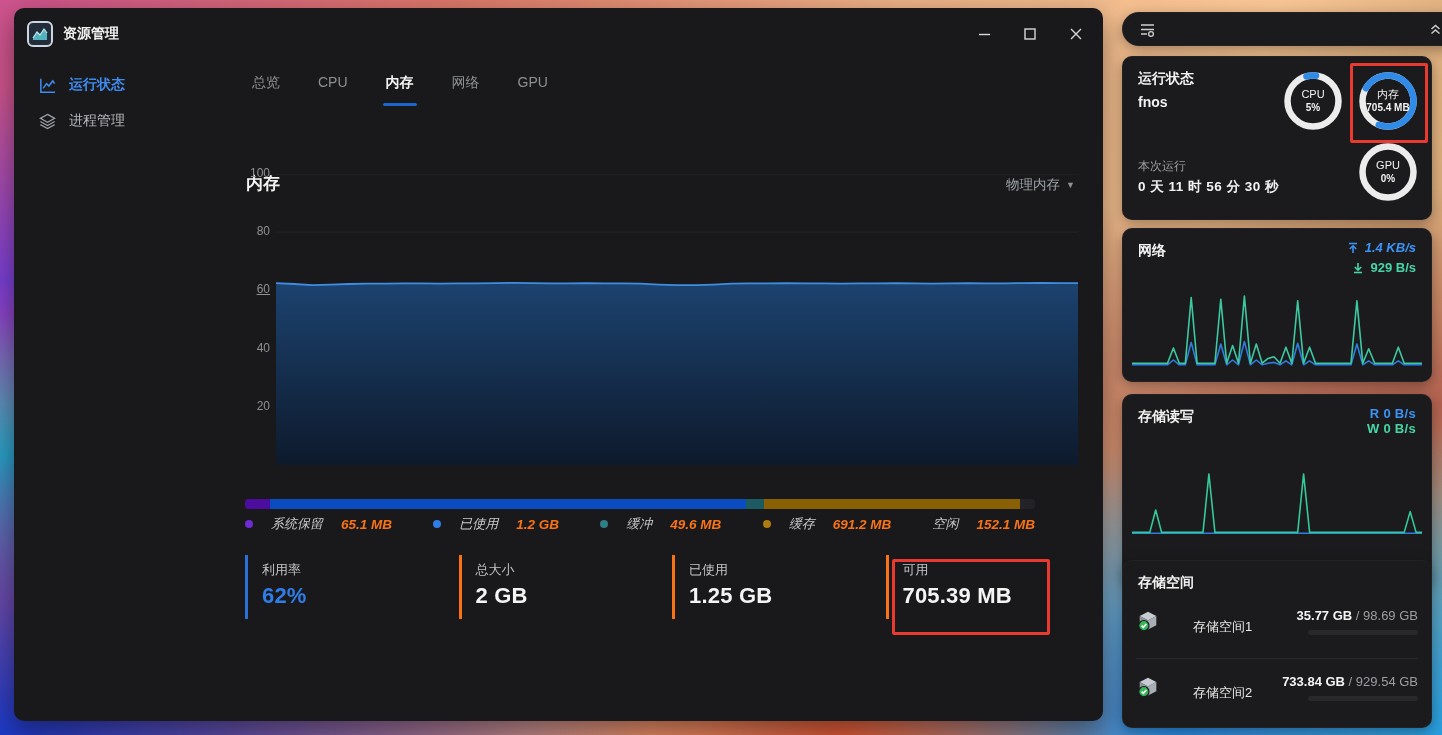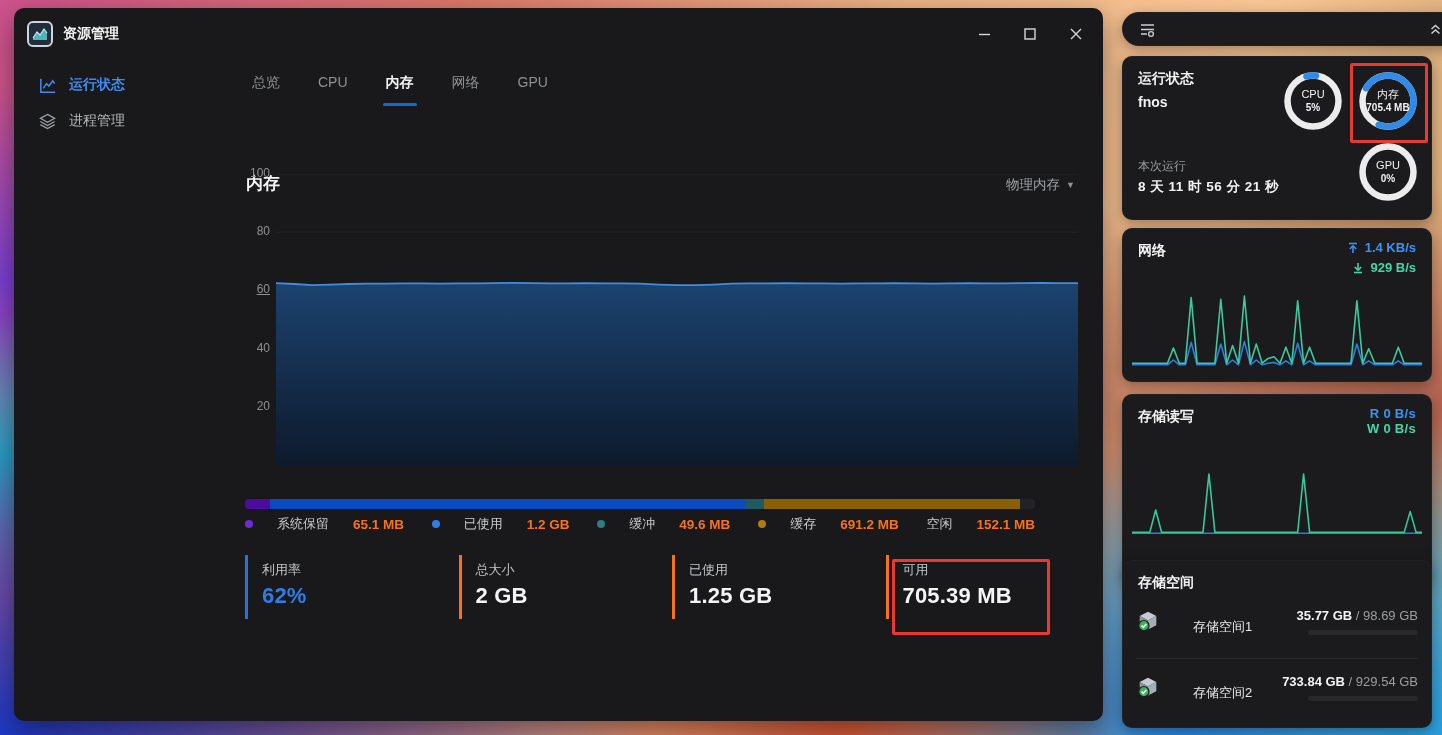--- a/index.html
+++ b/index.html
@@ -40,21 +40,21 @@
     display:flex;align-items:center;gap:6px;cursor:pointer;}
   .mem-filter .caret{font-size:9px;color:#8d9094;}
   .chart-area{position:absolute;left:0;top:108px;width:840px;height:300px;}
   .ytick{position:absolute;width:26px;text-align:right;font-size:12px;color:#8e9093;}
   #memChart{position:absolute;left:32px;top:6px;}
   .membar{position:absolute;left:1px;top:439px;width:790px;height:10px;border-radius:4px;
     overflow:hidden;display:flex;background:#222226;}
   .membar span{height:100%;display:block;}
   .legend{position:absolute;left:1px;top:455px;width:790px;display:flex;
     justify-content:space-between;align-items:center;}
-  .lg-item{display:flex;align-items:center;gap:24px;font-size:13px;color:#c9cbce;}
+  .lg-item{display:flex;align-items:center;gap:18px;font-size:13px;color:#c9cbce;font-style:italic;}
   .lg-dot{width:8px;height:8px;border-radius:50%;}
   .lg-val{font-weight:700;color:#f97316;font-size:13.5px;}
   .stats{position:absolute;left:1px;top:495px;display:grid;grid-template-columns:repeat(4,213.5px);}
   .stat{border-left:3px solid #f97316;padding:6px 0 10px 14px;}
   .stat .s-label{font-size:13px;color:#c3c5c8;}
   .stat .s-value{margin-top:4px;font-size:22px;font-weight:700;color:#f4f4f4;letter-spacing:.2px;}
   .stat.accent{border-left-color:#2a72d8;}
   .stat.accent .s-value{color:#2f7de8;}
   
   .panel{position:absolute;left:1122px;top:0;width:310px;height:735px;}
@@ -71,21 +71,21 @@
   .host{position:absolute;left:16px;top:38px;font-size:14px;font-weight:700;color:#f2f2f2;}
   .uptime-label{position:absolute;left:16px;top:102px;font-size:12px;color:#9b9ea2;}
   .uptime-value{position:absolute;left:16px;top:122px;font-size:13.5px;font-weight:700;color:#f2f2f2;letter-spacing:.5px;}
   .ring{position:absolute;width:58px;height:58px;}
   .ring-text{position:absolute;inset:0;display:flex;flex-direction:column;align-items:center;
     justify-content:center;color:#f2f2f2;line-height:1.25;}
   .ring-label{font-size:11px;}
   .ring-value{font-size:10px;font-weight:700;white-space:nowrap;}
   .net-vals{position:absolute;right:16px;top:12px;display:flex;flex-direction:column;gap:5px;align-items:flex-end;}
   .nv{display:flex;align-items:center;gap:6px;font-size:13px;font-weight:700;}
-  .nv.up{color:#3b93f5;} .nv.down{color:#46d6a6;}
+  .nv.up{color:#3b93f5;font-style:italic;} .nv.down{color:#46d6a6;}
   .io-vals{position:absolute;right:16px;top:12px;display:flex;flex-direction:column;align-items:flex-end;}
   .iv{font-size:13px;font-weight:700;letter-spacing:.3px;}
   .iv.read{color:#3b93f5;} .iv.write{color:#46d6a6;text-align:center;}
   .spark{position:absolute;left:10px;top:58px;}
   .vol-row{position:absolute;left:0;width:310px;height:48px;}
   .vol-icon{position:absolute;left:15px;top:8px;}
   .vol-name{position:absolute;left:46px;top:16px;font-size:13px;color:#e8e8e8;margin-left:25px;}
   .vol-val{position:absolute;right:14px;top:6px;font-size:13px;color:#9b9ea2;white-space:nowrap;}
   .vol-used{font-weight:700;color:#f4f4f4;}
   .vol-track{position:absolute;right:14px;top:28px;width:110px;height:5px;border-radius:3px;background:#29292c;}
@@ -279,21 +279,21 @@
               <div class="ring-value">705.4 MB</div>
             </div></div>
           <div class="ring" style="left: 237px; top: 87px;"><svg width="58" height="58" viewBox="0 0 58 58">
               <circle cx="29" cy="29" r="25.5" fill="none" stroke="#ececec" stroke-width="6.5"></circle>
             </svg><div class="ring-text">
               <div class="ring-label">GPU</div>
               <div class="ring-value">0%</div>
             </div></div>
         </div>
       <div class="uptime-label">本次运行</div>
-      <div class="uptime-value">8 天 11 时 56 分 21 秒</div>
+      <div class="uptime-value">0 天 11 时 56 分 30 秒</div>
     </div>
 
     <div class="card card-net">
       <div class="c-title">网络</div>
       <div class="net-vals">
         <span class="nv up">
           <svg width="12" height="12" viewBox="0 0 12 12">
             <line x1="2" y1="1.5" x2="10" y2="1.5" stroke="#3b93f5" stroke-width="1.6"></line>
             <line x1="6" y1="4" x2="6" y2="11" stroke="#3b93f5" stroke-width="1.6"></line>
             <path d="M2.8 7 L6 3.8 L9.2 7" fill="none" stroke="#3b93f5" stroke-width="1.6"></path>

